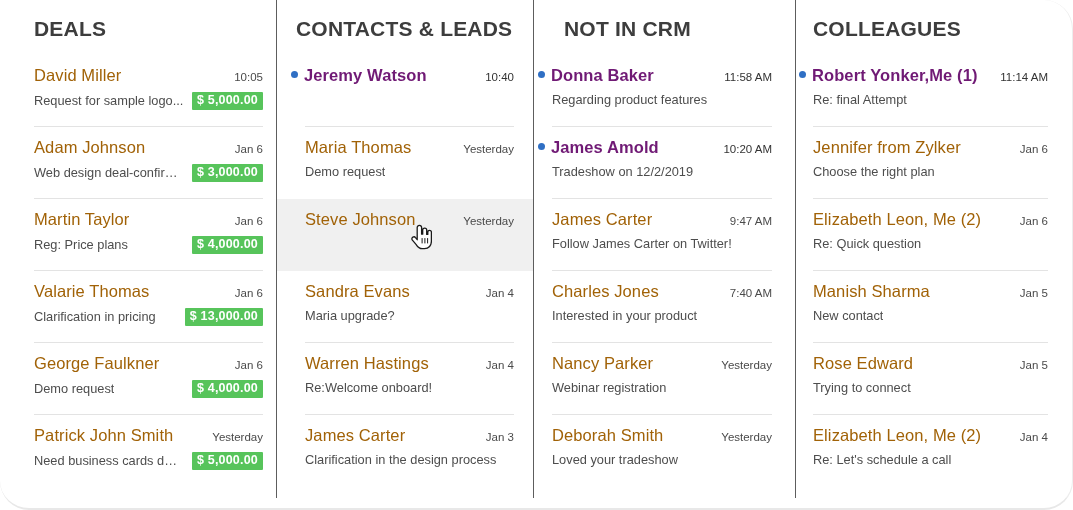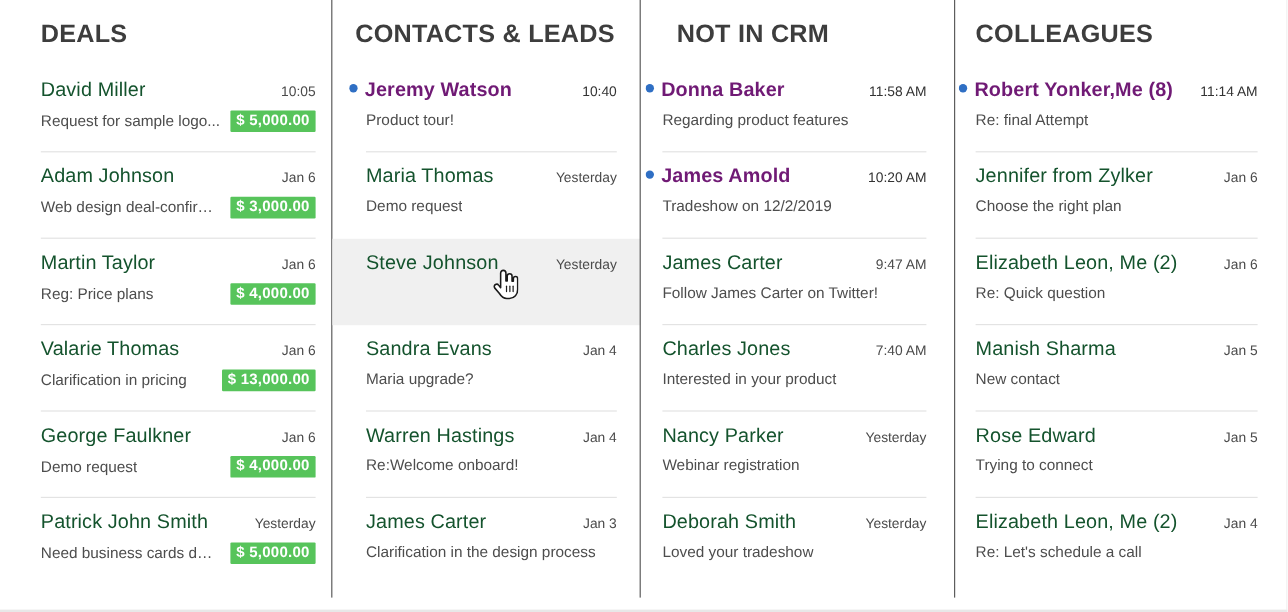--- a/index.html
+++ b/index.html
@@ -13,20 +13,21 @@
   }
   #app {
     position: relative;
     width: 1073px;
     height: 510px;
     background: #ffffff;
     overflow: hidden;
     box-sizing: border-box;
     border-bottom: 2px solid #e8e8e8;
     border-right: 1px solid #ededed;
+    border-radius: 29px;
   }
   .columns {
     display: flex;
     width: 100%;
     height: 100%;
     box-sizing: border-box;
   }
   .column {
     position: relative;
     height: 100%;
@@ -87,21 +88,21 @@
   .row.highlight::after { display: none; }
 
   .row-top {
     display: flex;
     align-items: baseline;
     justify-content: space-between;
     white-space: nowrap;
   }
   .row-name {
     font-size: 16.5px;
-    color: #14532d;
+    color: #a16207;
     font-weight: normal;
     letter-spacing: 0.1px;
     overflow: hidden;
     text-overflow: ellipsis;
   }
   .row.unread .row-name {
     font-weight: bold;
     color: #701a75;
   }
   .row-time {
@@ -250,23 +251,20 @@
         <div class="divider"></div>
       </div>
       <div class="column col-1">
         <div class="col-head">CONTACTS &amp; LEADS</div>
         <div class="list">
           <div class="row sep unread">
             <div class="row-top">
               <div class="row-name"><span class="dot"></span><span>Jeremy Watson</span></div>
               <div class="row-time">10:40</div>
             </div>
-            <div class="row-sub">
-              <div class="row-snippet">Product tour!</div>
-            </div>
           </div>
           <div class="row">
             <div class="row-top">
               <div class="row-name"><span>Maria Thomas</span></div>
               <div class="row-time">Yesterday</div>
             </div>
             <div class="row-sub">
               <div class="row-snippet">Demo request</div>
             </div>
           </div>
@@ -364,21 +362,21 @@
             </div>
           </div>
         </div>
         <div class="divider"></div>
       </div>
       <div class="column col-3">
         <div class="col-head">COLLEAGUES</div>
         <div class="list">
           <div class="row sep unread">
             <div class="row-top">
-              <div class="row-name"><span class="dot"></span><span>Robert Yonker,Me (8)</span></div>
+              <div class="row-name"><span class="dot"></span><span>Robert Yonker,Me (1)</span></div>
               <div class="row-time">11:14 AM</div>
             </div>
             <div class="row-sub">
               <div class="row-snippet">Re: final Attempt</div>
             </div>
           </div>
           <div class="row sep">
             <div class="row-top">
               <div class="row-name"><span>Jennifer from Zylker</span></div>
               <div class="row-time">Jan 6</div>

